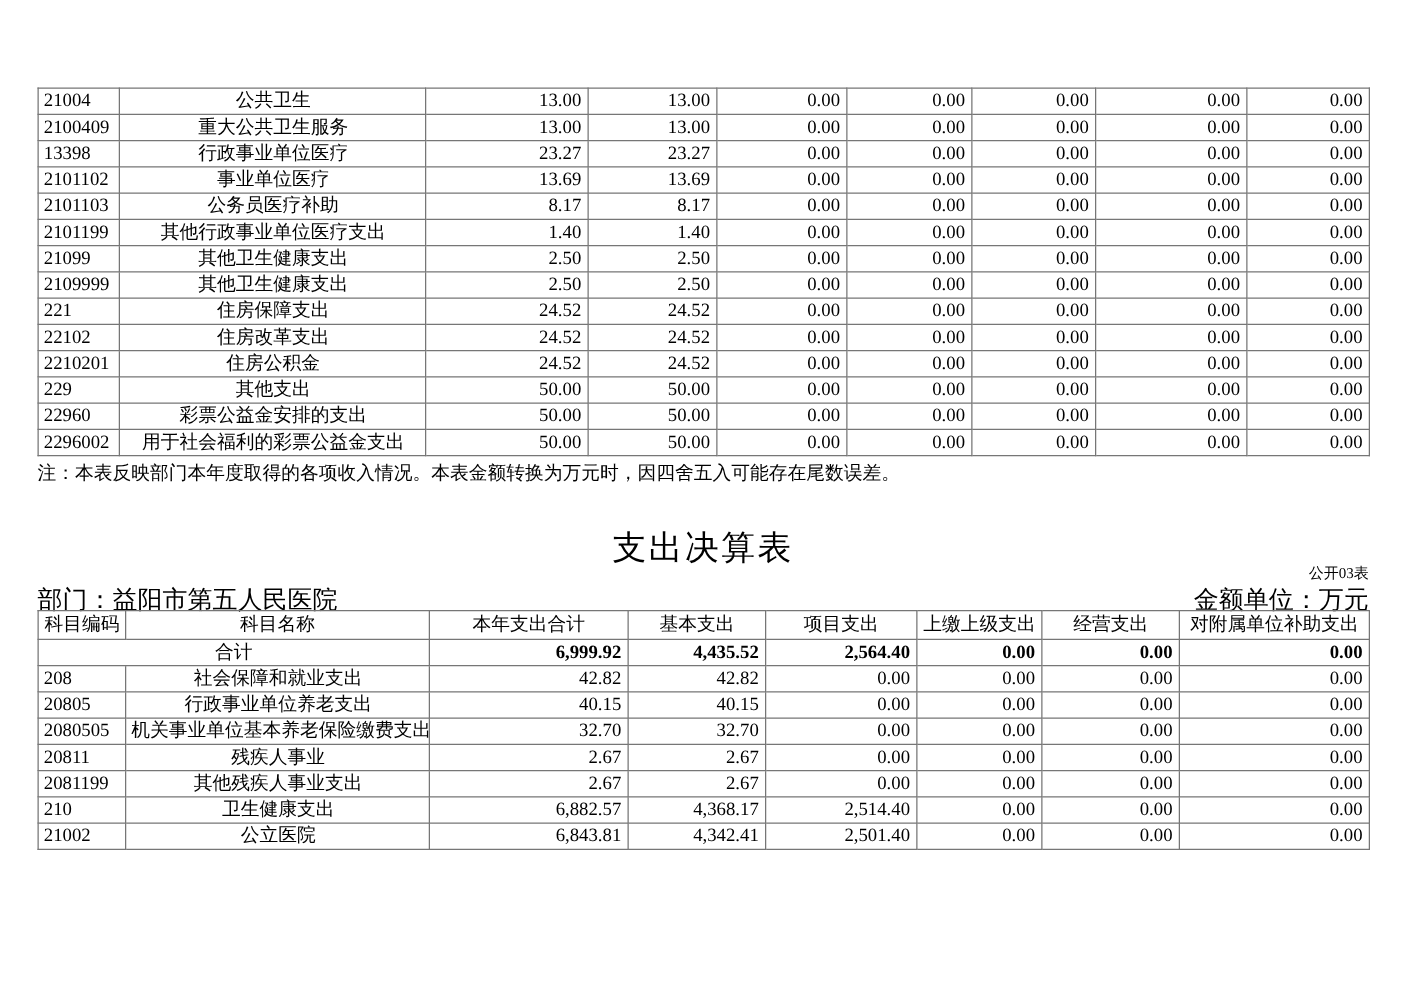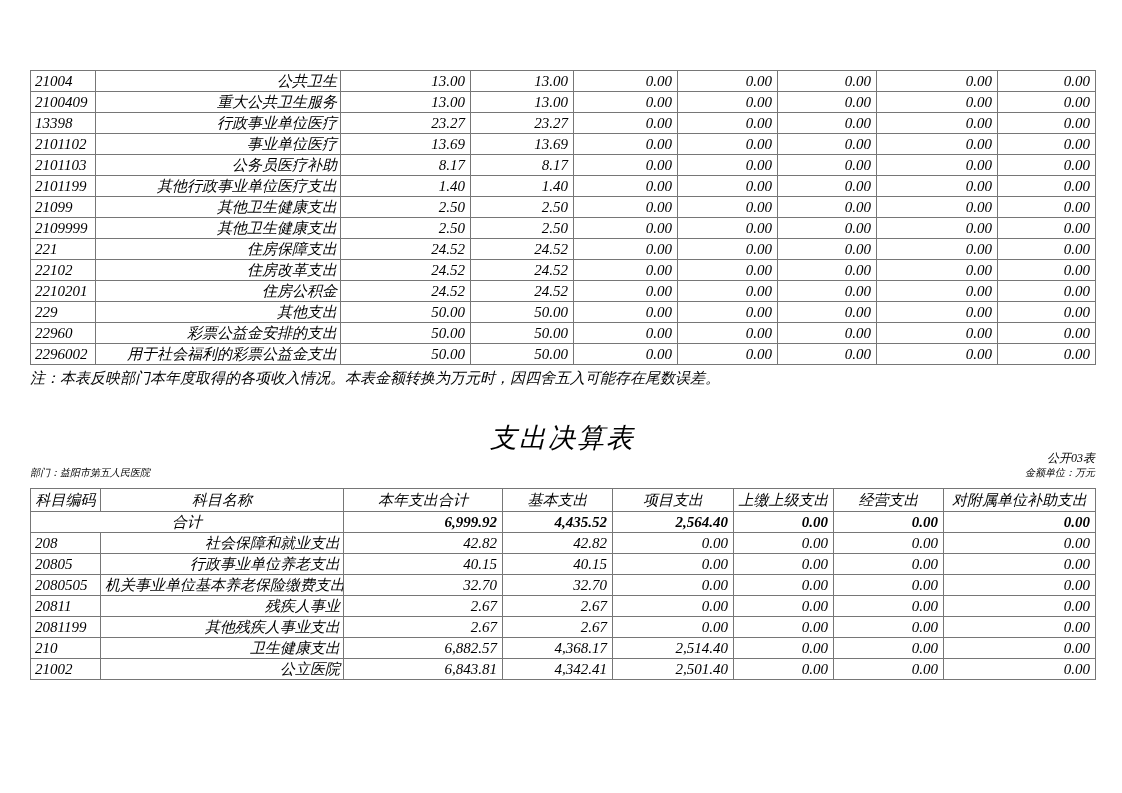--- a/index.html
+++ b/index.html
@@ -3,50 +3,50 @@
 <meta charset="utf-8">
 <style>
   * { margin: 0; padding: 0; box-sizing: border-box; }
   html, body {
     width: 1122px; height: 793px;
     background: #ffffff;
     font-family: "Liberation Serif", "DejaVu Serif", serif;
     color: #000000;
     overflow: hidden;
   }
-  .abs { position: absolute; font-style: italic; }
+  .abs { position: absolute; }
 
   table {
     border-collapse: collapse;
     table-layout: fixed;
     width: 1065px;
   }
   td, th {
     border: 1px solid #767676;
     font-size: 15px;
     font-weight: normal;
     vertical-align: middle;
     white-space: nowrap;
     overflow: hidden;
     padding: 0 3px;
     height: 21px;
     line-height: 20px;
   }
   .code-cell  { text-align: left;  padding-left: 4px; }
-  .name-cell  { text-align: right;  padding-left: 4px; margin-left: 40px; }
+  .name-cell  { text-align: center;  padding-left: 4px; margin-left: 40px; }
   .num-cell   { text-align: right; padding-right: 5px; }
   .center-cell{ text-align: center; }
   .bold       { font-weight: bold; }
 
   #income-table  { top: 70px; left: 30px; }
   #note-line     { top: 369px; left: 30px; width: 1065px; font-size: 15px; }
   #page-title    { top: 420px; left: 30px; width: 1065px; text-align: center;
                    font-size: 27px; letter-spacing: 2px; }
   #form-number   { top: 450px; left: 30px; width: 1065px; text-align: right; font-size: 12px; }
-  #meta-row      { top: 466px; left: 30px; width: 1065px; font-size: 10px; }
+  #meta-row      { top: 466px; left: 30px; width: 1065px; font-size: 20px; }
   #department    { float: left; }
   #unit          { float: right; }
   #expenditure-table { top: 488px; left: 30px; }
   #expenditure-table th { height: 23px; }
 </style>
 </head>
 <body>
 
 <table id="income-table" class="abs">
   <colgroup>

